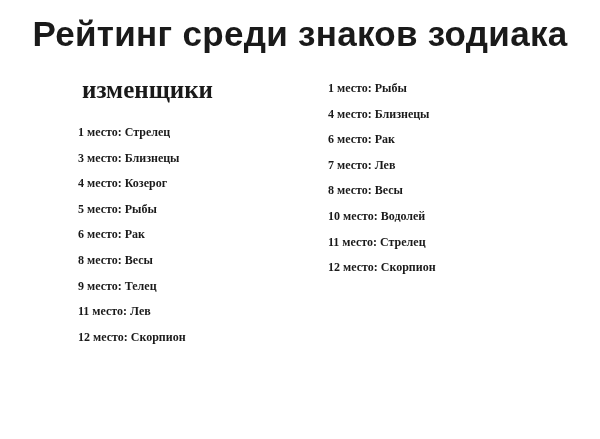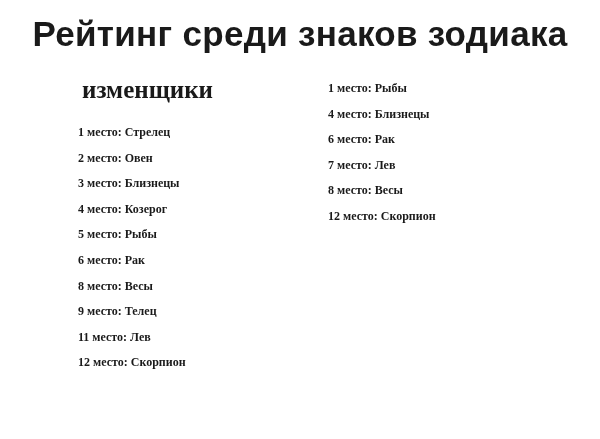--- a/index.html
+++ b/index.html
@@ -88,37 +88,38 @@
 <div class="page">
 
   <div class="title">Рейтинг среди знаков зодиака</div>
 
   <div class="columns">
 
     <div class="column left">
       <div class="col-head left">изменщики</div>
       <ol class="rank-list">
         <li><span class="rank-num">1</span> <span class="rank-word">место:</span> <span class="rank-sign">Стрелец</span></li>
-        <li><span class="rank-num">2</span> <span class="rank-word">место:</span> <span class="rank-sign">Овен</span></li>
         <li><span class="rank-num">3</span> <span class="rank-word">место:</span> <span class="rank-sign">Близнецы</span></li>
         <li><span class="rank-num">4</span> <span class="rank-word">место:</span> <span class="rank-sign">Козерог</span></li>
         <li><span class="rank-num">5</span> <span class="rank-word">место:</span> <span class="rank-sign">Рыбы</span></li>
         <li><span class="rank-num">6</span> <span class="rank-word">место:</span> <span class="rank-sign">Рак</span></li>
         <li><span class="rank-num">8</span> <span class="rank-word">место:</span> <span class="rank-sign">Весы</span></li>
         <li><span class="rank-num">9</span> <span class="rank-word">место:</span> <span class="rank-sign">Телец</span></li>
         <li><span class="rank-num">11</span> <span class="rank-word">место:</span> <span class="rank-sign">Лев</span></li>
         <li><span class="rank-num">12</span> <span class="rank-word">место:</span> <span class="rank-sign">Скорпион</span></li>
       </ol>
     </div>
 
     <div class="column right">
       <ol class="rank-list">
         <li><span class="rank-num">1</span> <span class="rank-word">место:</span> <span class="rank-sign">Рыбы</span></li>
         <li><span class="rank-num">4</span> <span class="rank-word">место:</span> <span class="rank-sign">Близнецы</span></li>
         <li><span class="rank-num">6</span> <span class="rank-word">место:</span> <span class="rank-sign">Рак</span></li>
         <li><span class="rank-num">7</span> <span class="rank-word">место:</span> <span class="rank-sign">Лев</span></li>
         <li><span class="rank-num">8</span> <span class="rank-word">место:</span> <span class="rank-sign">Весы</span></li>
+        <li><span class="rank-num">10</span> <span class="rank-word">место:</span> <span class="rank-sign">Водолей</span></li>
+        <li><span class="rank-num">11</span> <span class="rank-word">место:</span> <span class="rank-sign">Стрелец</span></li>
         <li><span class="rank-num">12</span> <span class="rank-word">место:</span> <span class="rank-sign">Скорпион</span></li>
       </ol>
     </div>
 
   </div>
 </div>
 
 </body></html>

